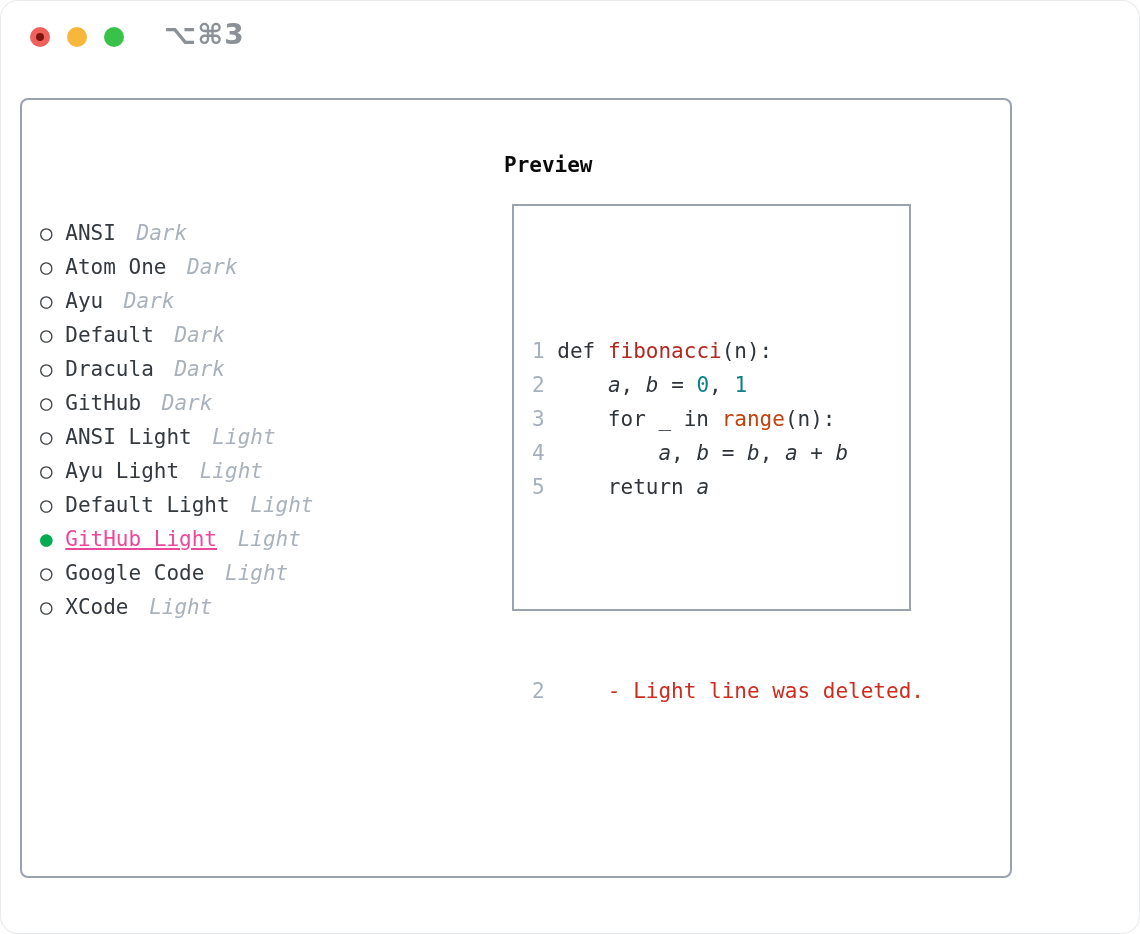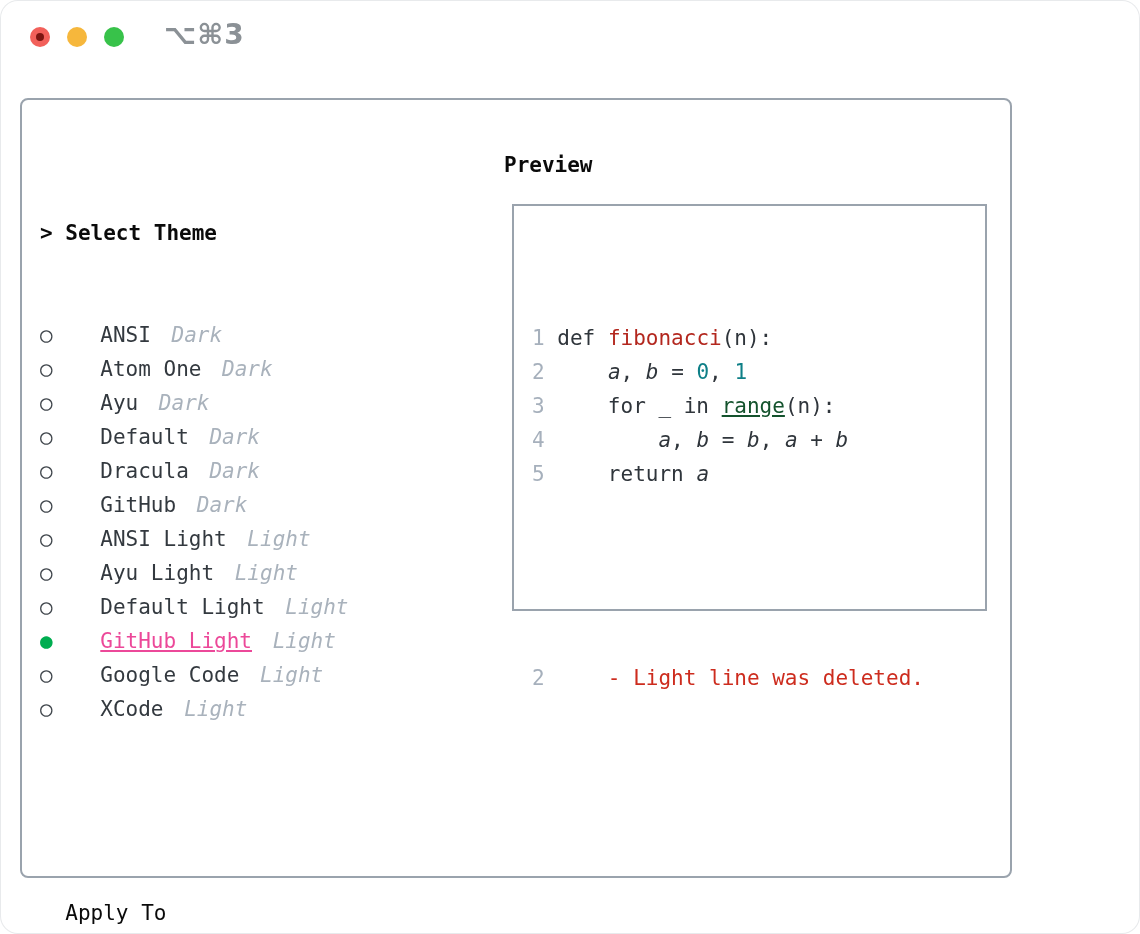--- a/index.html
+++ b/index.html
@@ -36,65 +36,63 @@
     position: absolute; left: 18px; top: 48px;
     font-size: 21px; line-height: 34px; white-space: pre; color: #33393f;
   }
   .row { height: 34px; }
   .blank-row { height: 34px; }
   .marker { display: inline-block; width: 2ch; color: #41474d; }
   .marker.sel { color: #00ad50; }
   .hdr-prefix { display: inline-block; width: 2ch; color: #0a0a0a; font-weight: bold; }
   .hdr { color: #0a0a0a; font-weight: bold; }
   .section-hdr { color: #0a0a0a; }
-  .name { color: #33393f; margin-left: 35px; }
+  .name { color: #33393f; }
   .name.sel { color: #ec4899; text-decoration: underline; }
   .variant { color: #a9b2bc; font-style: italic; margin-left: 8px; }
 
   
   .preview-label {
     position: absolute; left: 482px; top: 48px;
     font-size: 21px; line-height: 34px; font-weight: bold; color: #0a0a0a;
   }
   .pbox {
-    position: absolute; left: 490px; top: 104px; width: 475px; height: 407px;
+    position: absolute; left: 490px; top: 104px; width: 399px; height: 407px;
     border: 2px solid #9aa3ad; background: #ffffff;
-    padding: 47px 0 0 18px;
+    padding: 60px 0 0 18px;
     font-size: 21px; line-height: 34px; white-space: pre;
   }
   .cl { height: 34px; }
   .ln { color: #a6b0bc; }
   .tok-plain { color: #2f353b; }
   .tok-func  { color: #b3271e; }
   .tok-num   { color: #0e7f87; }
-  .tok-call  { color: #14532d; text-decoration: underline; }
+  .tok-call  { color: #c2410c; }
   .tok-var   { color: #2f353b; font-style: italic; }
   .d-context { color: #8f9296; }
   .d-deleted { color: #cd2c1e; }
   .d-added   { color: #10bd10; }
 </style>
 </head>
 <body>
 
 <div class="window">
 
   <span class="traffic t-red">
       <span class="dot"></span>
     </span>
   <span class="traffic t-yellow"></span>
   <span class="traffic t-green"></span>
   <div class="win-title">⌥⌘3</div>
 
   <div class="panel">
 
     <div class="list">
-      <div class="row"><span class="hdr-prefix">&gt;</span><span class="hdr">Select Theme</span></div>
       <div id="theme-list"><div class="row"><span class="marker">○</span><span class="name">ANSI</span><span class="variant"> Dark</span></div><div class="row"><span class="marker">○</span><span class="name">Atom One</span><span class="variant"> Dark</span></div><div class="row"><span class="marker">○</span><span class="name">Ayu</span><span class="variant"> Dark</span></div><div class="row"><span class="marker">○</span><span class="name">Default</span><span class="variant"> Dark</span></div><div class="row"><span class="marker">○</span><span class="name">Dracula</span><span class="variant"> Dark</span></div><div class="row"><span class="marker">○</span><span class="name">GitHub</span><span class="variant"> Dark</span></div><div class="row"><span class="marker">○</span><span class="name">ANSI Light</span><span class="variant"> Light</span></div><div class="row"><span class="marker">○</span><span class="name">Ayu Light</span><span class="variant"> Light</span></div><div class="row"><span class="marker">○</span><span class="name">Default Light</span><span class="variant"> Light</span></div><div class="row"><span class="marker sel">●</span><span class="name sel">GitHub Light</span><span class="variant"> Light</span></div><div class="row"><span class="marker">○</span><span class="name">Google Code</span><span class="variant"> Light</span></div><div class="row"><span class="marker">○</span><span class="name">XCode</span><span class="variant"> Light</span></div></div>
       <div class="blank-row"></div>
-      <div class="row"><span class="marker"></span><span class="section-hdr">Apply To</span></div>
       
       
       
       
     </div>
 
     <div class="preview-label">Preview</div>
 
     <div class="pbox">
       <div id="code-block"><div class="cl"><span class="ln">1 </span><span class="tok-plain">def </span><span class="tok-func">fibonacci</span><span class="tok-plain">(n):</span></div><div class="cl"><span class="ln">2 </span><span class="tok-plain">    </span><span class="tok-var">a</span><span class="tok-plain">, </span><span class="tok-var">b</span><span class="tok-plain"> = </span><span class="tok-num">0</span><span class="tok-plain">, </span><span class="tok-num">1</span></div><div class="cl"><span class="ln">3 </span><span class="tok-plain">    for _ in </span><span class="tok-call">range</span><span class="tok-plain">(n):</span></div><div class="cl"><span class="ln">4 </span><span class="tok-plain">        </span><span class="tok-var">a</span><span class="tok-plain">, </span><span class="tok-var">b</span><span class="tok-plain"> = </span><span class="tok-var">b</span><span class="tok-plain">, </span><span class="tok-var">a</span><span class="tok-plain"> + </span><span class="tok-var">b</span></div><div class="cl"><span class="ln">5 </span><span class="tok-plain">    return </span><span class="tok-var">a</span></div></div>

